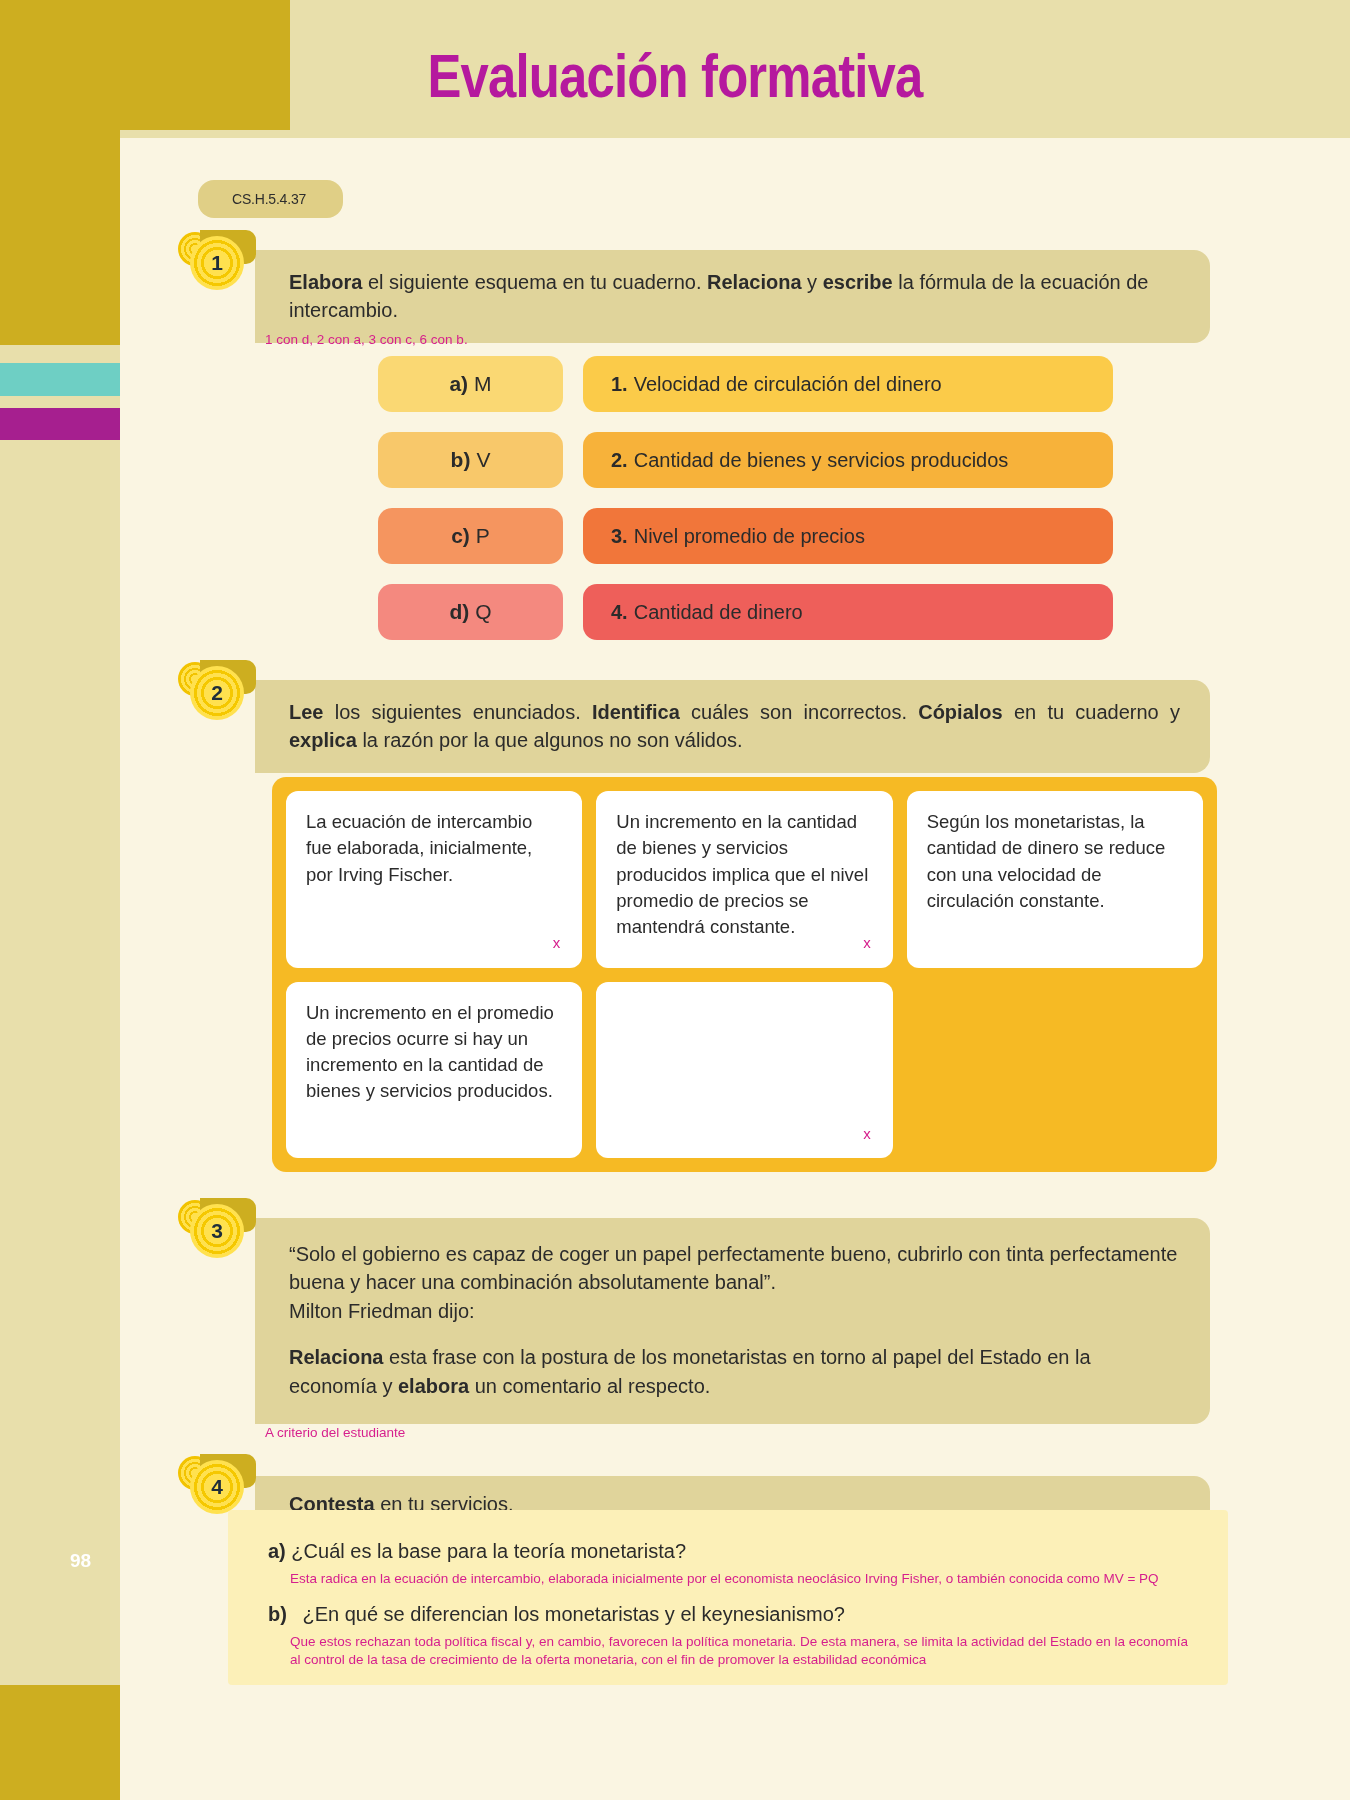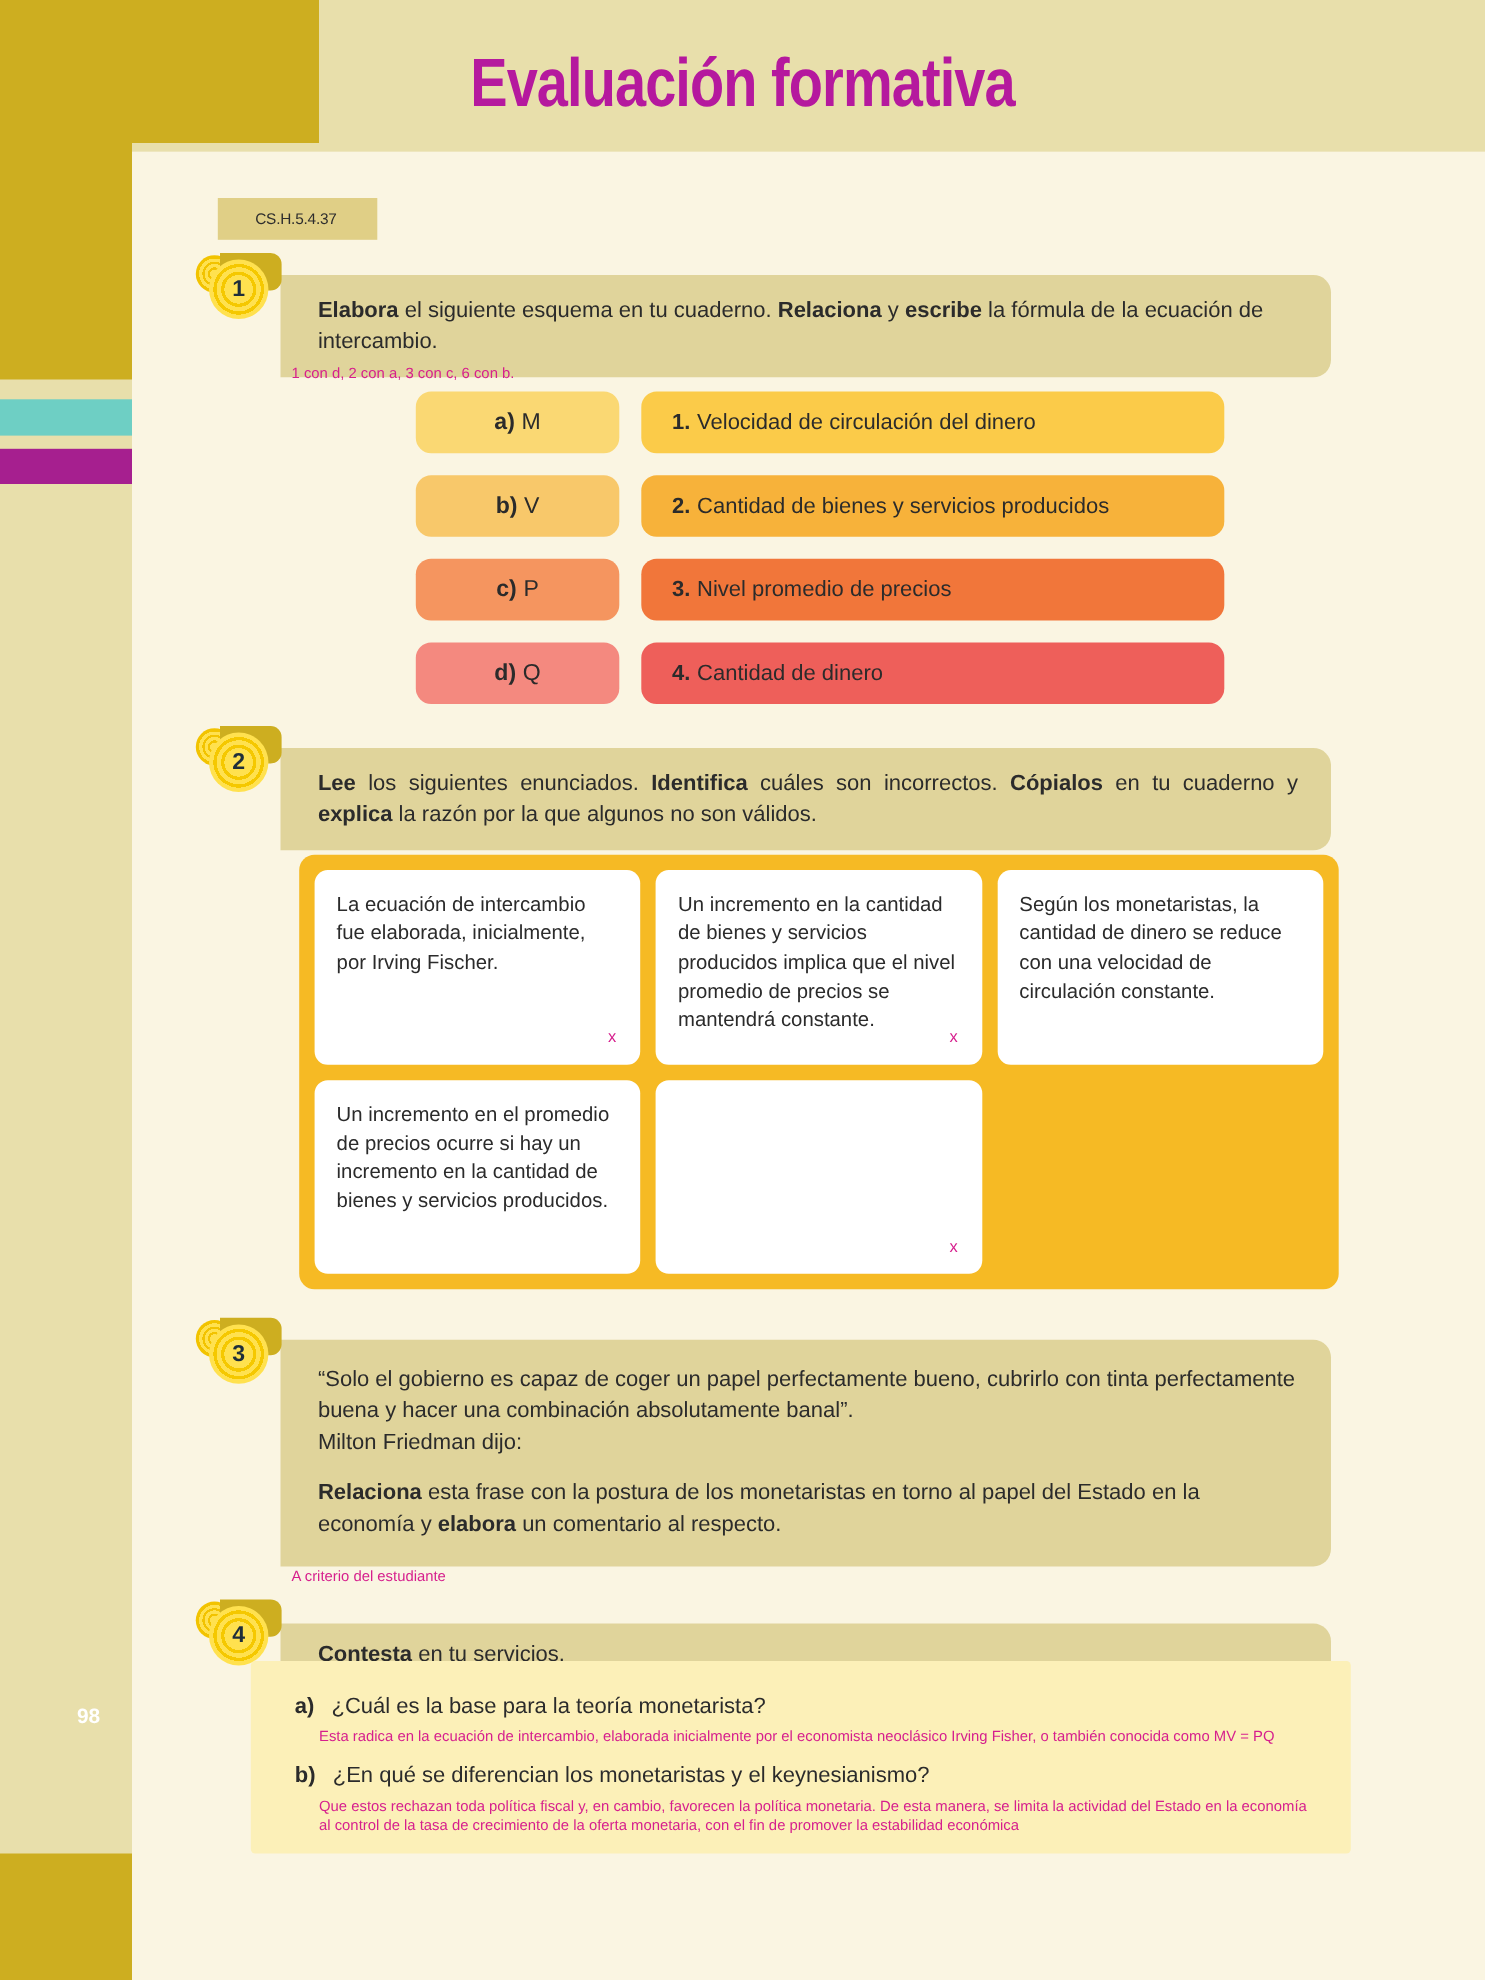--- a/index.html
+++ b/index.html
@@ -88,20 +88,21 @@
     position: absolute;
     left: 198px; top: 180px;
     width: 145px; height: 38px;
     background: #e0cf86;
     display: flex;
     align-items: center;
     padding-left: 34px;
     font-size: 14px;
     color: #2d2d2d;
     letter-spacing: -0.2px;
+    border-radius: 16px;
   }
 
   
   .marker {
     position: absolute;
     width: 72px; height: 62px;
     z-index: 6;
   }
   .marker .ring-small {
     position: absolute; left: 0; top: 4px;
@@ -362,21 +363,21 @@
       <span class="num">4</span>
     </div>
   </div>
 
   <div class="instruction" id="instr4" style="left:255px; top:1476px; width:955px; padding-top:14px; padding-bottom:14px;"><b>Contesta</b><span> en tu servicios.</span></div>
 
   <div class="panel-4"></div>
 
   <div class="q4-item" style="left:268px; top:1540px;">
     <b>a)</b>
-    <span style="margin-left:10px;">¿Cuál es la base para la teoría monetarista?</span>
+    <span style="">¿Cuál es la base para la teoría monetarista?</span>
   </div>
   <div class="answer" style="left:290px; top:1570px; width:930px;">Esta radica en la ecuación de intercambio, elaborada inicialmente por el economista neoclásico Irving Fisher, o también conocida como MV = PQ</div>
 
   <div class="q4-item" style="left:268px; top:1603px;">
     <b>b)</b>
     <span style="margin-left:10px;">¿En qué se diferencian los monetaristas y el keynesianismo?</span>
   </div>
   <div class="answer" style="left:290px; top:1633px; width:910px;">Que estos rechazan toda política fiscal y, en cambio, favorecen la política monetaria. De esta manera, se limita la actividad del Estado en la economía al control de la tasa de crecimiento de la oferta monetaria, con el fin de promover la estabilidad económica</div>
 
 </div>

